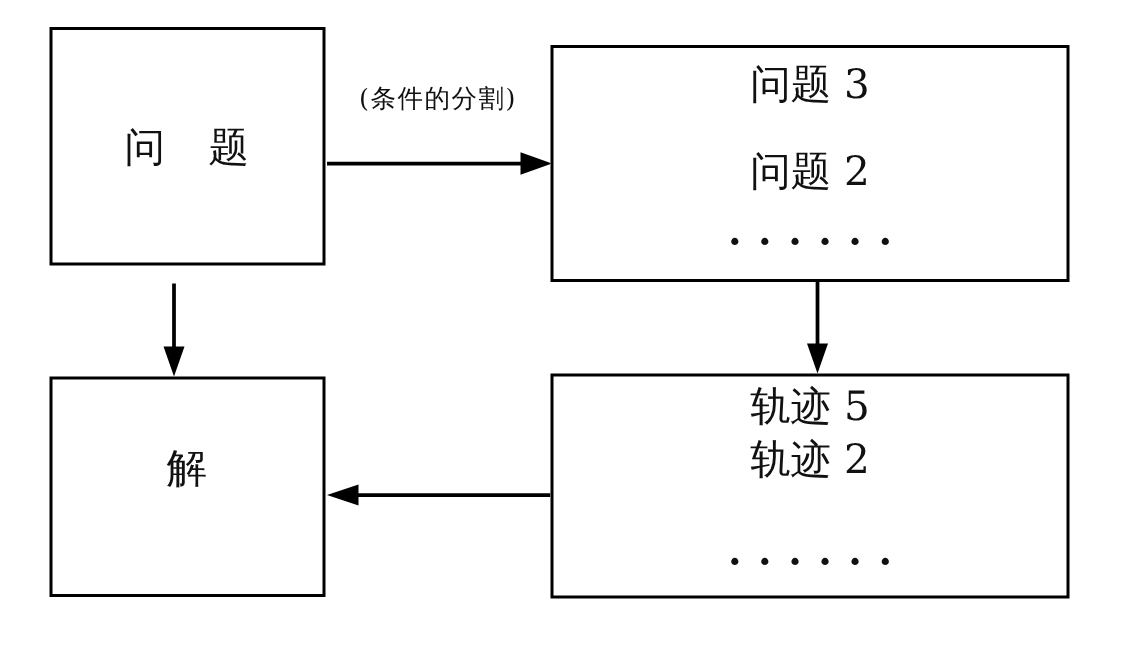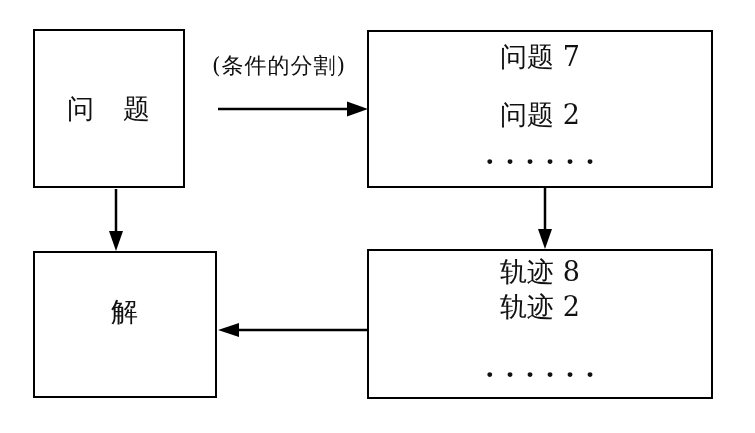--- a/index.html
+++ b/index.html
@@ -15,21 +15,21 @@
     font-family: "DejaVu Serif", "Liberation Serif", serif;
     color: #111111;
     overflow: hidden;
   }
   .box {
     position: absolute;
     box-sizing: border-box;
     border: 2.5px solid #000000;
     background: #ffffff;
   }
-  .box-problem   { left: 33px;  top: 29px;  width: 152px; height: 159px; }
+  .box-problem   { left: 33px;  top: 18px;  width: 184px; height: 159px; }
   .box-subprobs  { left: 367px; top: 30px;  width: 346px; height: 158px; }
   .box-solution  { left: 33px;  top: 251px; width: 184px; height: 147px; }
   .box-loci      { left: 367px; top: 249px; width: 346px; height: 150px; }
 
   .center-label {
     position: absolute;
     inset: 0;
     display: flex;
     align-items: center;
     justify-content: center;
@@ -57,22 +57,23 @@
   }
   .box-subprobs .r1 { top: 9px; }
   .box-subprobs .r2 { top: 67px; }
   .box-subprobs .r3 { top: 116px; }
   .box-loci .r1 { top: 5px; }
   .box-loci .r2 { top: 40px; }
   .box-loci .r3 { top: 110px; }
 
   .arrow-label {
     position: absolute;
-    font-size: 22px;
+    font-size: 17px;
     line-height: 30px;
+    text-align: center;
     white-space: pre;
     letter-spacing: 1px;
   }
   .label-split     { left: 212px; top: 51px;  width: 160px; }
   .label-intersect { left: 242px; top: 280px; width: 100px; }
 
   #arrow-layer {
     position: absolute;
     left: 0;
     top: 0;
@@ -111,32 +112,32 @@
     </g>
   </svg>
 
   <div class="box box-problem">
     <div class="center-label">
       <span>问　题</span>
     </div>
   </div>
 
   <div class="box box-subprobs">
-    <div class="row r1">问题 7</div>
+    <div class="row r1">问题 3</div>
     <div class="row r2">问题 2</div>
     <div class="row r3 row-dots">······</div>
   </div>
 
   <div class="box box-solution">
     <div class="center-label">
       <span>解</span>
     </div>
   </div>
 
   <div class="box box-loci">
-    <div class="row r1">轨迹 8</div>
+    <div class="row r1">轨迹 5</div>
     <div class="row r2">轨迹 2</div>
     <div class="row r3 row-dots">······</div>
   </div>
 
   <div class="arrow-label label-split">(条件的分割)</div>
 
 </div>
 
 </body></html>

